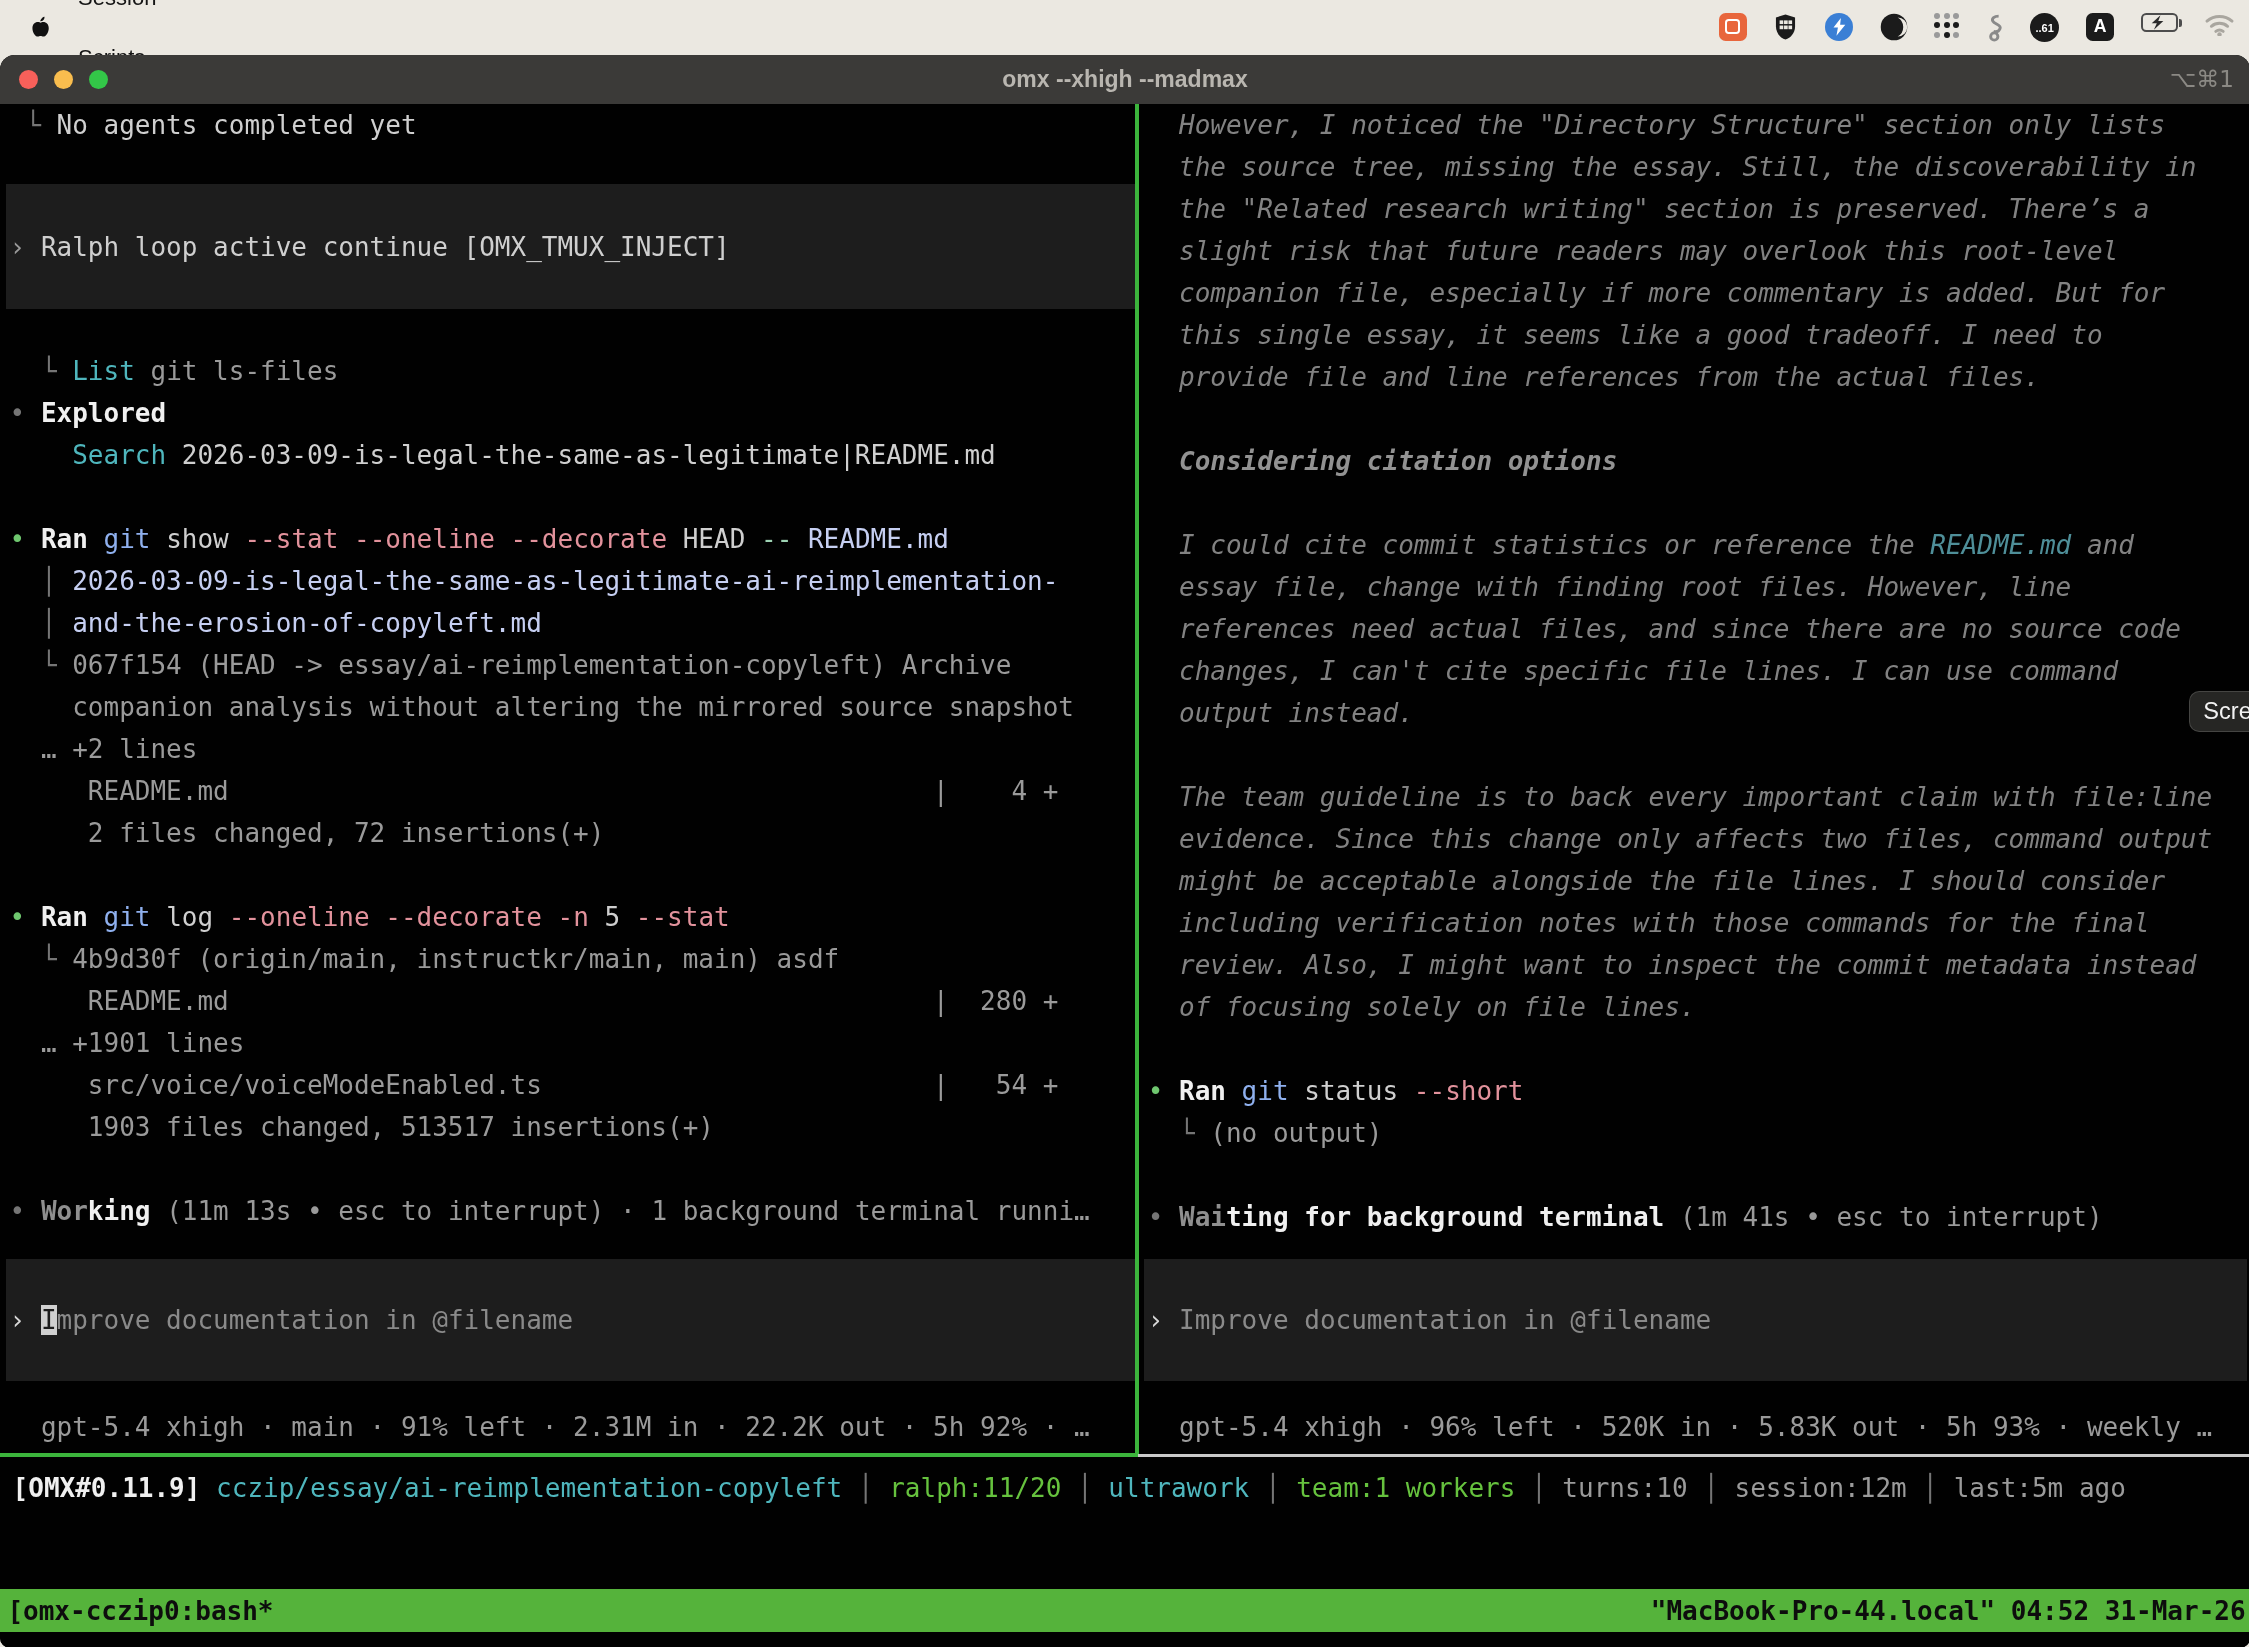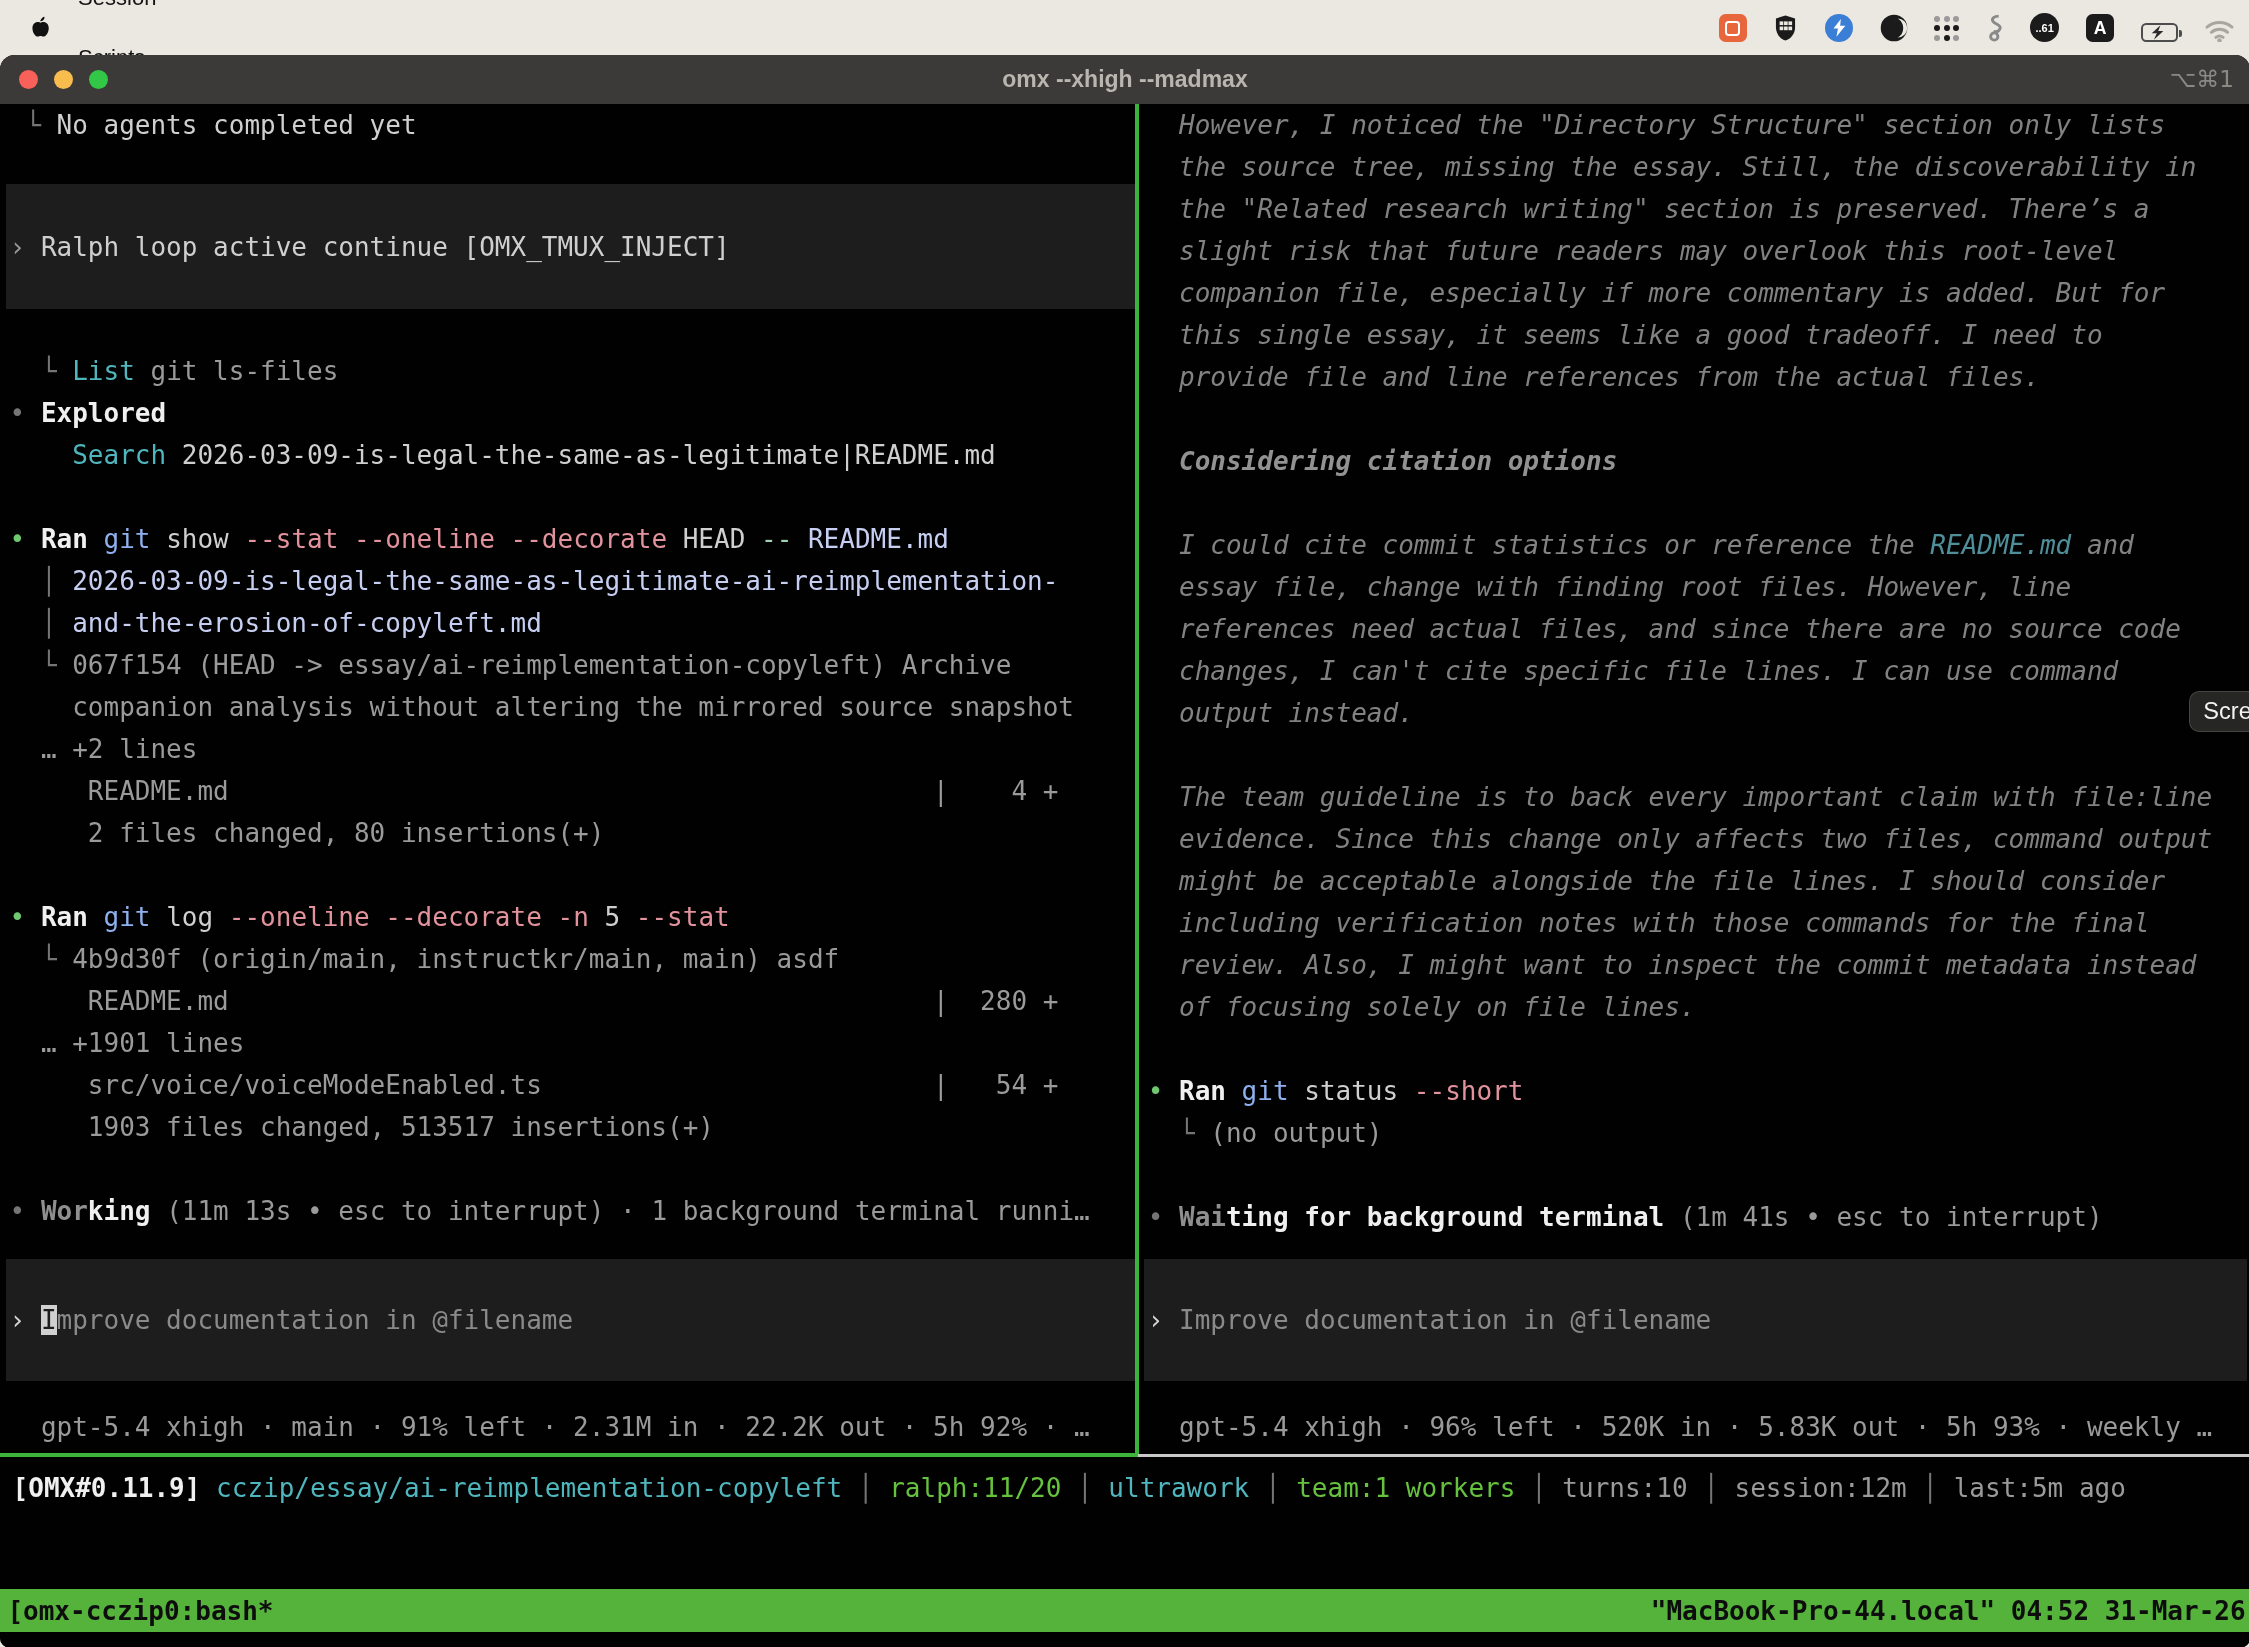--- a/index.html
+++ b/index.html
@@ -12,21 +12,21 @@
   
   #menubar {
     position:absolute; top:0; left:0; width:100%; height:55px;
     background:#ebe8e1; display:flex; align-items:center;
     color:#111; font-size:22px;
   }
   #menubar .apple { margin-left:26.6px; display:flex; align-items:center; }
   #menu-items { display:flex; gap:34px; margin-left:29.5px;flex-direction:column; }
   #menu-items .mi { color:#151515; }
   #menu-items .mi.bold { font-weight:bold; }
-  #status-icons { margin-left:auto; display:flex; align-items:flex-end; gap:26.6px; padding-right:14.8px; }
+  #status-icons { margin-left:auto; display:flex; align-items:flex-start; gap:26.6px; padding-right:14.8px; }
   .sicon { display:flex; align-items:center; justify-content:center; }
   .ic-msg { width:28px; height:28px; background:#e8663c; border-radius:6.6px; display:flex; align-items:center; justify-content:center; }
   .ic-msg .inner { width:14.8px; height:14.8px; border:2.2px solid #fff; border-radius:3.7px; }
   .ic-round-dark { width:29.5px; height:29.5px; border-radius:50%; background:#1b1b1b; color:#fff;
     display:flex; align-items:center; justify-content:center; font-size:11px; font-weight:bold; }
   .ic-square-dark { width:28px; height:28px; border-radius:6.6px; background:#1b1b1b; color:#fff;
     display:flex; align-items:center; justify-content:center; font-size:17.7px; font-weight:bold; }
   .ic-bolt { width:28px; height:28px; border-radius:50%; background:#3a7fd5; display:flex; align-items:center; justify-content:center; }
   .dots-grid { display:grid; grid-template-columns:repeat(3,7.4px); grid-template-rows:repeat(3,7.4px); gap:2.2px; }
   .dots-grid i { width:5.9px; height:5.9px; border-radius:50%; display:block; }
@@ -223,21 +223,21 @@
             <div class="tl"><span class="s-d">• </span><span class="s-w">Explored</span></div>
             <div class="tl"><span class="s-d">    </span><span class="s-c">Search</span><span class="s-f"> 2026-03-09-is-legal-the-same-as-legitimate|README.md</span></div>
             <div class="tl">&nbsp;</div>
             <div class="tl"><span class="s-gb">• </span><span class="s-w">Ran</span><span class="s-b"> git</span><span class="s-f"> show</span><span class="s-p"> --stat --oneline --decorate</span><span class="s-f"> HEAD</span><span class="s-m"> --</span><span class="s-l"> README.md</span></div>
             <div class="tl"><span class="s-d">  │ </span><span class="s-l">2026-03-09-is-legal-the-same-as-legitimate-ai-reimplementation-</span></div>
             <div class="tl"><span class="s-d">  │ </span><span class="s-l">and-the-erosion-of-copyleft.md</span></div>
             <div class="tl"><span class="s-d">  └ </span><span class="s-g">067f154 (HEAD -&gt; essay/ai-reimplementation-copyleft) Archive</span></div>
             <div class="tl"><span class="s-g">    companion analysis without altering the mirrored source snapshot</span></div>
             <div class="tl"><span class="s-g">  … +2 lines</span></div>
             <div class="tl"><span class="s-g">     README.md                                             |    4 +</span></div>
-            <div class="tl"><span class="s-g">     2 files changed, 80 insertions(+)</span></div>
+            <div class="tl"><span class="s-g">     2 files changed, 72 insertions(+)</span></div>
             <div class="tl">&nbsp;</div>
             <div class="tl"><span class="s-gb">• </span><span class="s-w">Ran</span><span class="s-b"> git</span><span class="s-f"> log</span><span class="s-p"> --oneline --decorate -n</span><span class="s-f"> 5</span><span class="s-p"> --stat</span></div>
             <div class="tl"><span class="s-d">  └ </span><span class="s-g">4b9d30f (origin/main, instructkr/main, main) asdf</span></div>
             <div class="tl"><span class="s-g">     README.md                                             |  280 +</span></div>
             <div class="tl"><span class="s-g">  … +1901 lines</span></div>
             <div class="tl"><span class="s-g">     src/voice/voiceModeEnabled.ts                         |   54 +</span></div>
             <div class="tl"><span class="s-g">     1903 files changed, 513517 insertions(+)</span></div>
             <div class="tl">&nbsp;</div>
             <div class="tl"><span class="s-d">• </span><span class="s-sh">Wor</span><span class="s-w">king</span><span class="s-g"> (11m 13s • esc to interrupt) · 1 background terminal runni…</span></div>
           </div>

